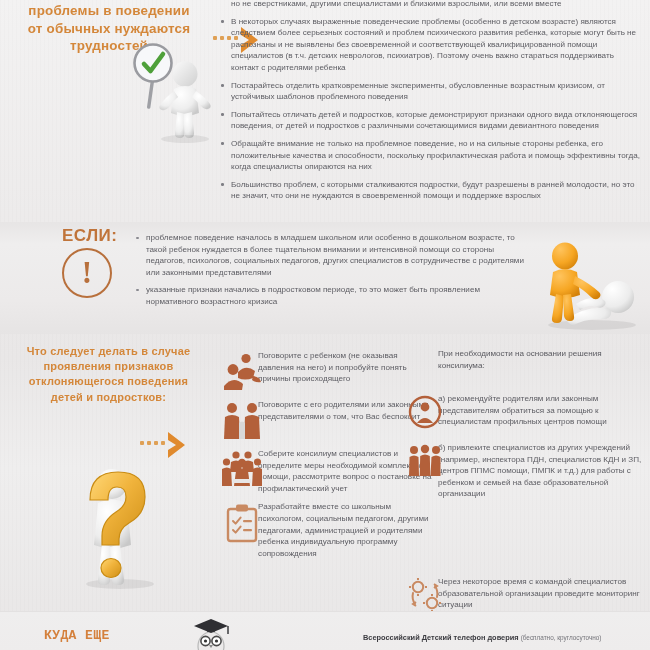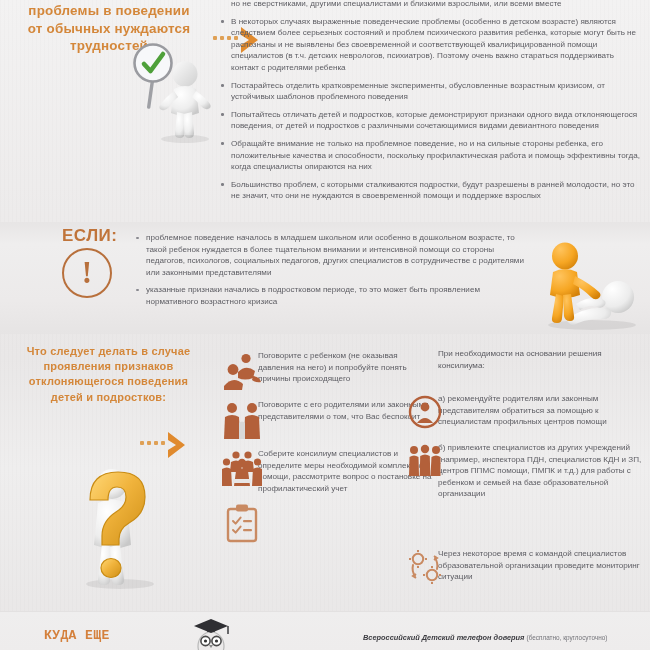--- a/index.html
+++ b/index.html
@@ -153,21 +153,21 @@
   }
   #kuda {
     position: absolute; left: 44px; top: 16px;
     color: #d4803c; font-size: 13px; font-weight: bold; letter-spacing: .4px; font-family: Liberation Mono, monospace;
   }
   #owl { position: absolute; left: 186px; top: 2px; width: 50px; height: 44px; }
   #tel-line {
     position: absolute; left: 363px; top: 21px;
     font-size: 7.4px; color: #3b3b40; white-space: nowrap;
   }
-  #tel-line b { font-weight: bold; font-style: italic; }
+  #tel-line b { font-weight: bold; }
   #tel-line span.paren { color: #74747a; font-size: 6.4px; }
 </style>
 </head>
 <body>
 
 <div id="page">
 
   <div id="top-head" class="layer">
     <div class="hdr-orange">проблемы в поведении</div>
     <div class="hdr-orange">от обычных нуждаются</div>
@@ -352,20 +352,21 @@
 
     <div class="item">
       <svg class="ico" viewBox="0 0 40 40">
         <rect x="6" y="6" width="28" height="32" rx="2.5" fill="none" stroke="#c98a62" stroke-width="2.4"></rect>
         <rect x="14" y="1.5" width="12" height="7" rx="2" fill="#c98a62"></rect>
         <path d="M11 18 l2.6 2.6 l5 -6" fill="none" stroke="#c98a62" stroke-width="2" stroke-linecap="round" stroke-linejoin="round"></path>
         <rect x="21" y="17" width="9" height="2.2" rx="1" fill="#c98a62"></rect>
         <path d="M11 27 l2.6 2.6 l5 -6" fill="none" stroke="#c98a62" stroke-width="2" stroke-linecap="round" stroke-linejoin="round"></path>
         <rect x="21" y="26" width="9" height="2.2" rx="1" fill="#c98a62"></rect>
       </svg>
+      <div class="txt body-txt">Разработайте вместе со школьным психологом, социальным педагогом, другими педагогами, администрацией и родителями ребенка индивидуальную программу сопровождения</div>
     </div>
 
   </div>
 
   <div id="col-right" class="col layer">
 
     <div class="lead" style="margin-bottom:22px;">При необходимости на основании решения консилиума:</div>
 
     <div class="ritem">
       <svg class="rico" viewBox="0 0 34 34">
@@ -381,21 +382,21 @@
         <circle cx="6" cy="6" r="4" fill="#b3603a"></circle>
         <circle cx="17" cy="5" r="4.2" fill="#b3603a"></circle>
         <circle cx="28" cy="6" r="4" fill="#b3603a"></circle>
         <path d="M1.5 13 q4.5 -3 9 0 l0.5 19 l-10 0 Z" fill="#b3603a"></path>
         <path d="M12.2 12 q4.8 -3 9.6 0 l0.5 20 l-10.6 0 Z" fill="#b3603a"></path>
         <path d="M23.5 13 q4.5 -3 9 0 l0 19 l-10 0 Z" fill="#b3603a"></path>
       </svg>
       <div class="body-txt">б)  привлеките специалистов из других учреждений (например, инспектора ПДН, специалистов КДН и ЗП, центров ППМС помощи, ПМПК и т.д.) для работы с ребенком и семьей на базе образовательной организации</div>
     </div>
 
-    <div class="ritem" style="margin-top:48px;">
+    <div class="ritem" style="margin-top:76px;">
       <svg class="rico" viewBox="0 0 34 34">
         <g fill="none" stroke="#c98a62" stroke-width="2">
           <circle cx="10" cy="9" r="5.2"></circle>
           <circle cx="24" cy="25" r="5.2"></circle>
           <path d="M10 2 l0 -2 M17 9 l2 0 M3 9 l-2 0 M10 16 l0 2"></path>
           <path d="M24 18 l0 -2 M31 25 l2 0 M17 25 l-2 0 M24 32 l0 2"></path>
           <path d="M27 8 a14 14 0 0 1 2 11" stroke-linecap="round"></path>
           <path d="M7 26 a14 14 0 0 1 -2 -11" stroke-linecap="round"></path>
           <path d="M26 6 l3 2 l-3 2"></path>
           <path d="M8 28 l-3 -2 l3 -2"></path>

